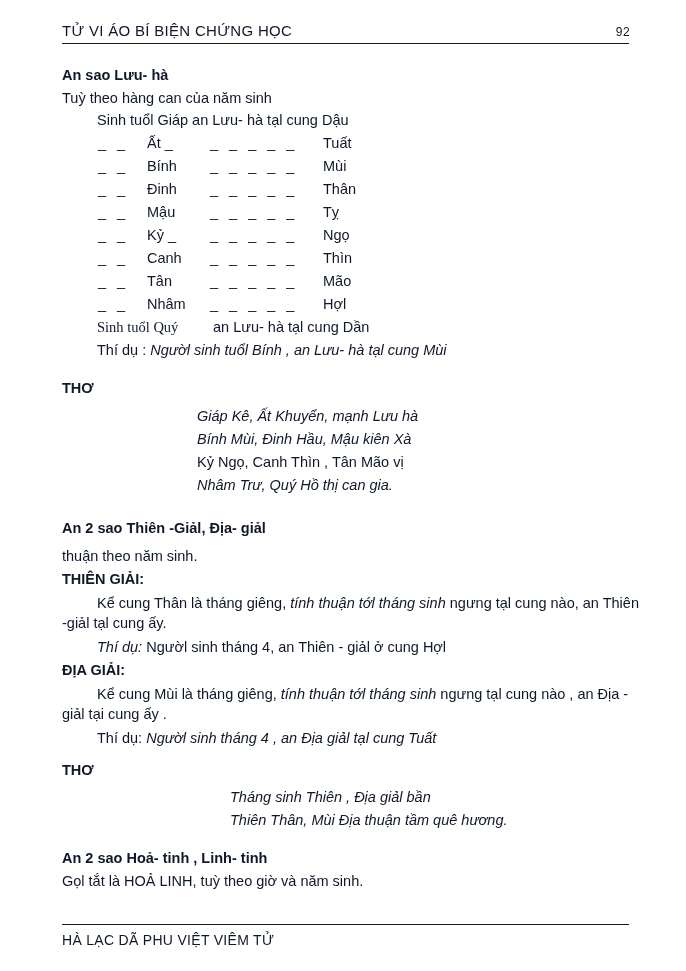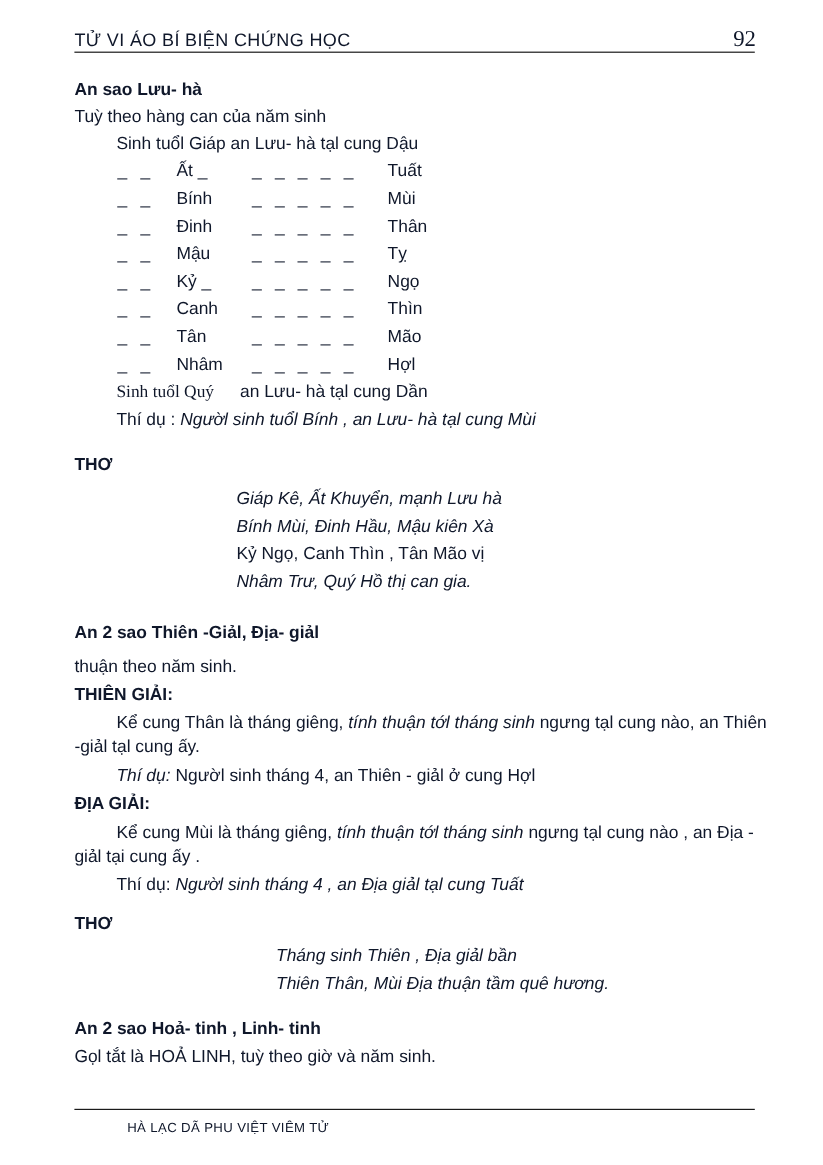--- a/index.html
+++ b/index.html
@@ -1,43 +1,43 @@
 <!DOCTYPE html>
 <html><head>
 <meta charset="utf-8">
 <style>
   html,body{margin:0;padding:0;background:#ffffff;}
   .page{position:relative;width:686px;height:971px;background:#ffffff;overflow:hidden;
         font-family:"Liberation Sans",sans-serif;font-size:14.5px;color:#0f172a;}
   .header{position:absolute;left:62px;right:56px;top:22px;display:flex;
           justify-content:space-between;align-items:baseline;}
   .header-title{font-size:15px;letter-spacing:.3px;}
-  .page-num{font-family:Liberation Serif, serif;font-size:19px;}
+  .page-num{font-family:Liberation Mono, monospace;font-size:12px;}
   .header-rule{position:absolute;left:62px;right:57px;top:43px;border-top:1.6px solid #1a1a1a;}
   .content{position:absolute;left:62px;top:58px;width:566px;}
   .content > div{line-height:22px;margin:0;}
   .b{font-weight:bold;}
   .it{font-style:italic;}
   .ind{padding-left:35px;}
   .nw{white-space:nowrap;}
   .rows{height:184px;text-align:right;}
   .canrow{position:relative;height:23px;line-height:23px;}
   .canrow .dl{position:absolute;left:36px;word-spacing:7px;}
   .canrow .cn{position:absolute;left:85px;}
   .canrow .dm{position:absolute;left:148px;word-spacing:7px;}
   .canrow .cg{position:absolute;left:261px;}
   .quyrow{position:relative;height:22px;}
   .quyrow .q1{position:absolute;left:35px;font-family:Liberation Serif, serif;}
-  .quyrow .q2{position:absolute;left:138px;}
+  .quyrow .q2{position:absolute;left:151px;}
   .verse1{padding-left:135px;}
   .verse1 div, .verse2 div{line-height:23px;}
   .verse2{padding-left:168px;}
   .pline{line-height:20px !important;}
   .footer-rule{position:absolute;left:62px;right:57px;top:924px;border-top:1.4px solid #1a1a1a;}
-  .footer-text{position:absolute;left:62px;top:929px;font-size:11px;letter-spacing:.3px;line-height:22px;margin-left:44px;}
+  .footer-text{position:absolute;left:62px;top:929px;font-size:14px;letter-spacing:.3px;line-height:22px;}
 </style>
 </head>
 <body>
 
 <div class="page">
 
   <div class="header">
     <span class="header-title">TỬ VI ÁO BÍ BIỆN CHỨNG HỌC</span>
     <span class="page-num">92</span>
   </div>

